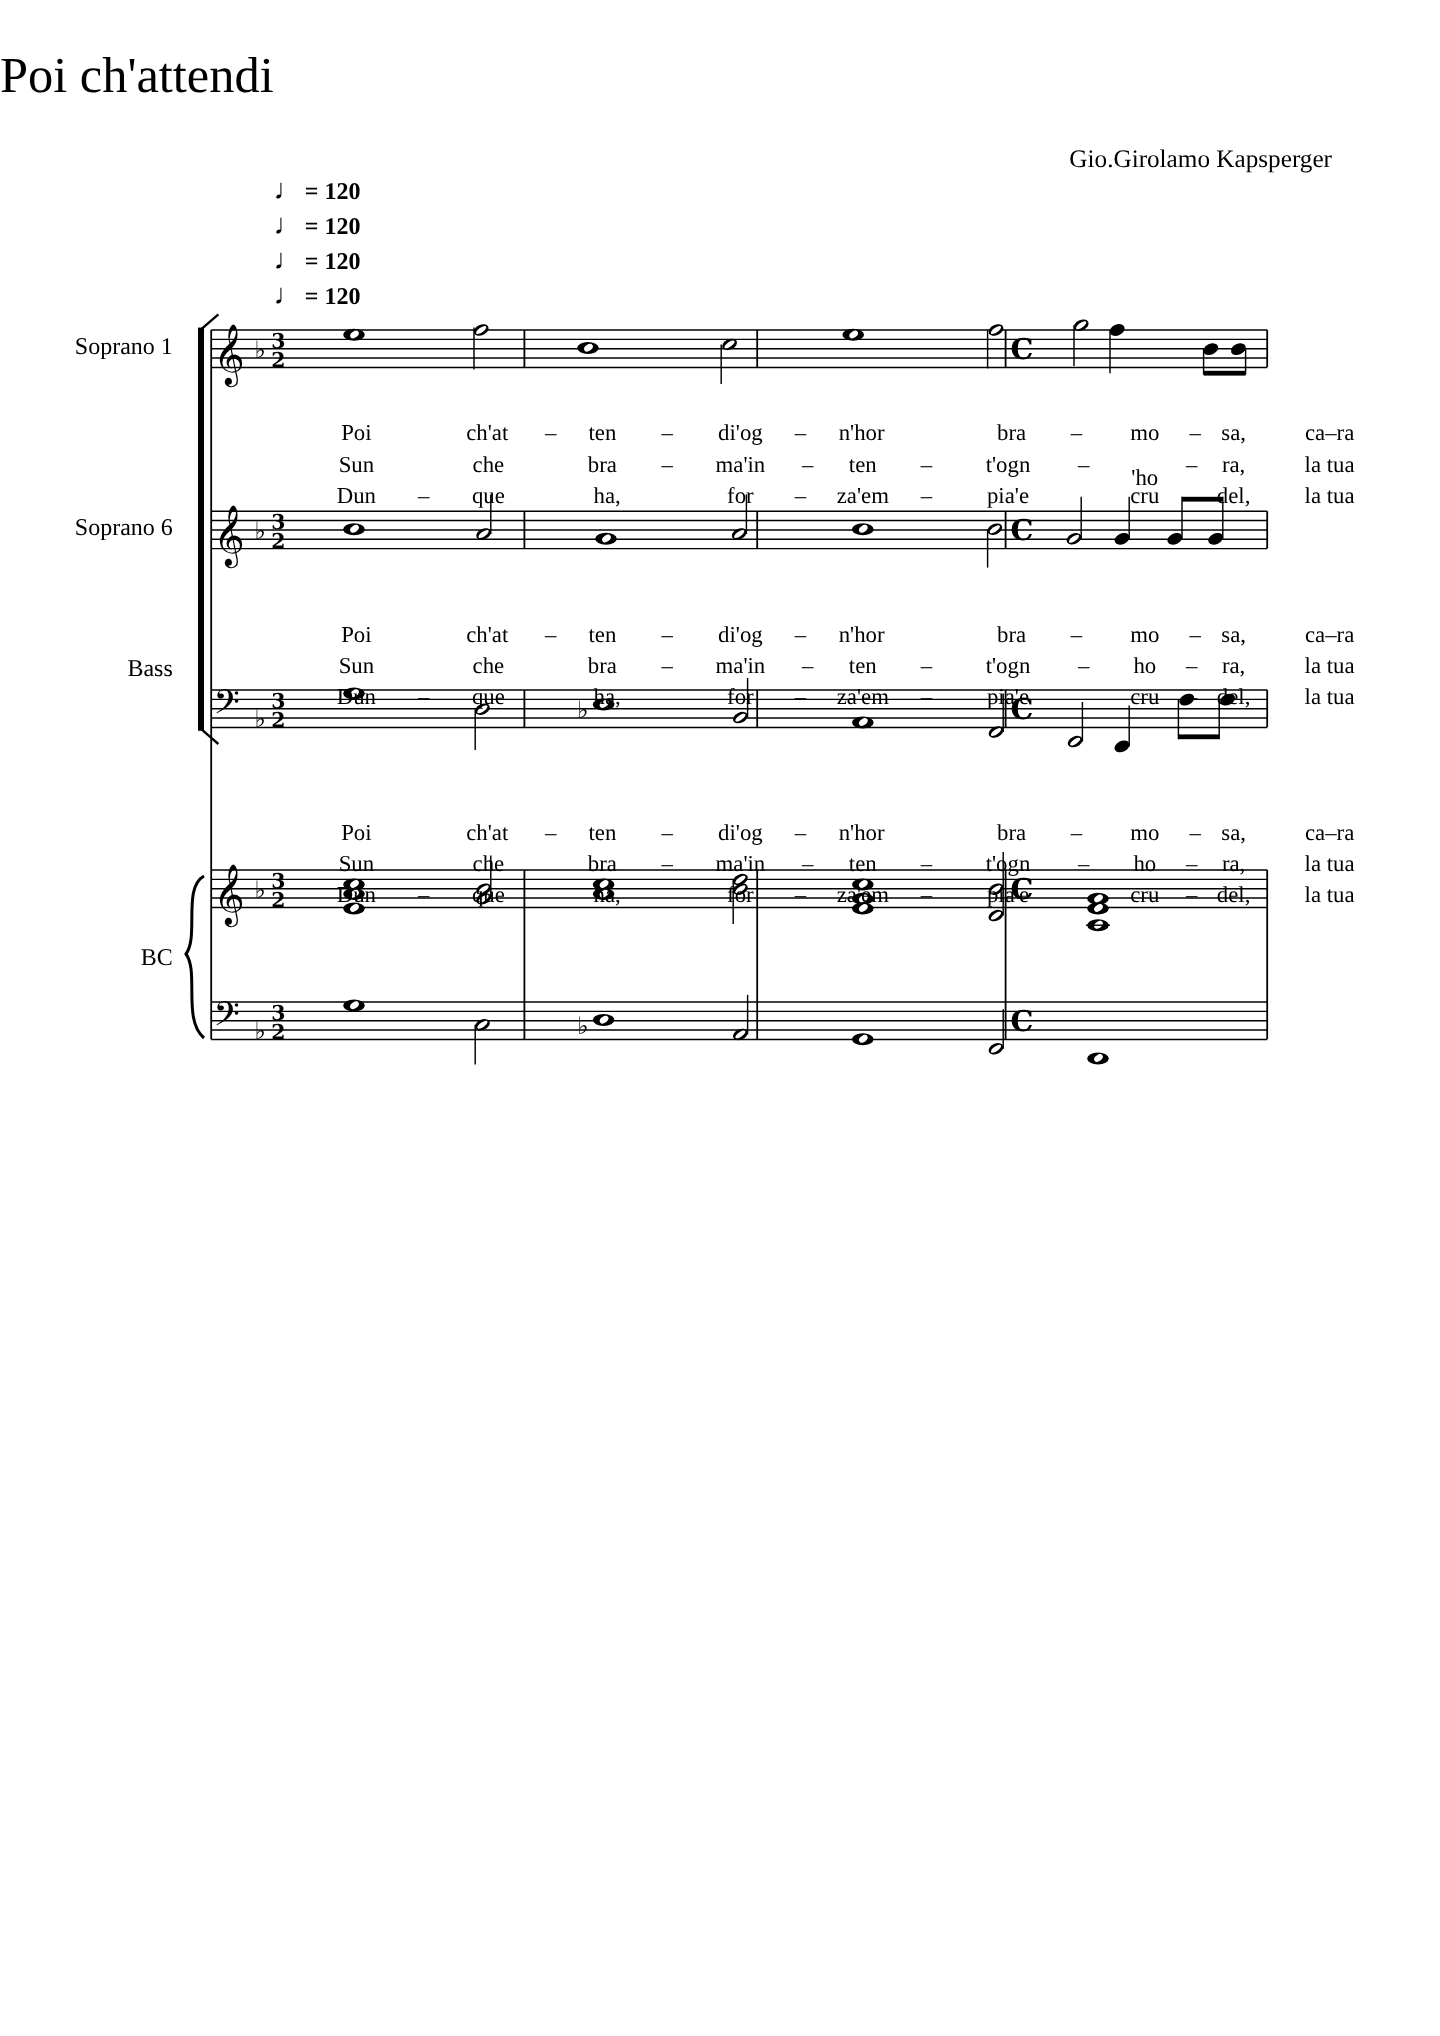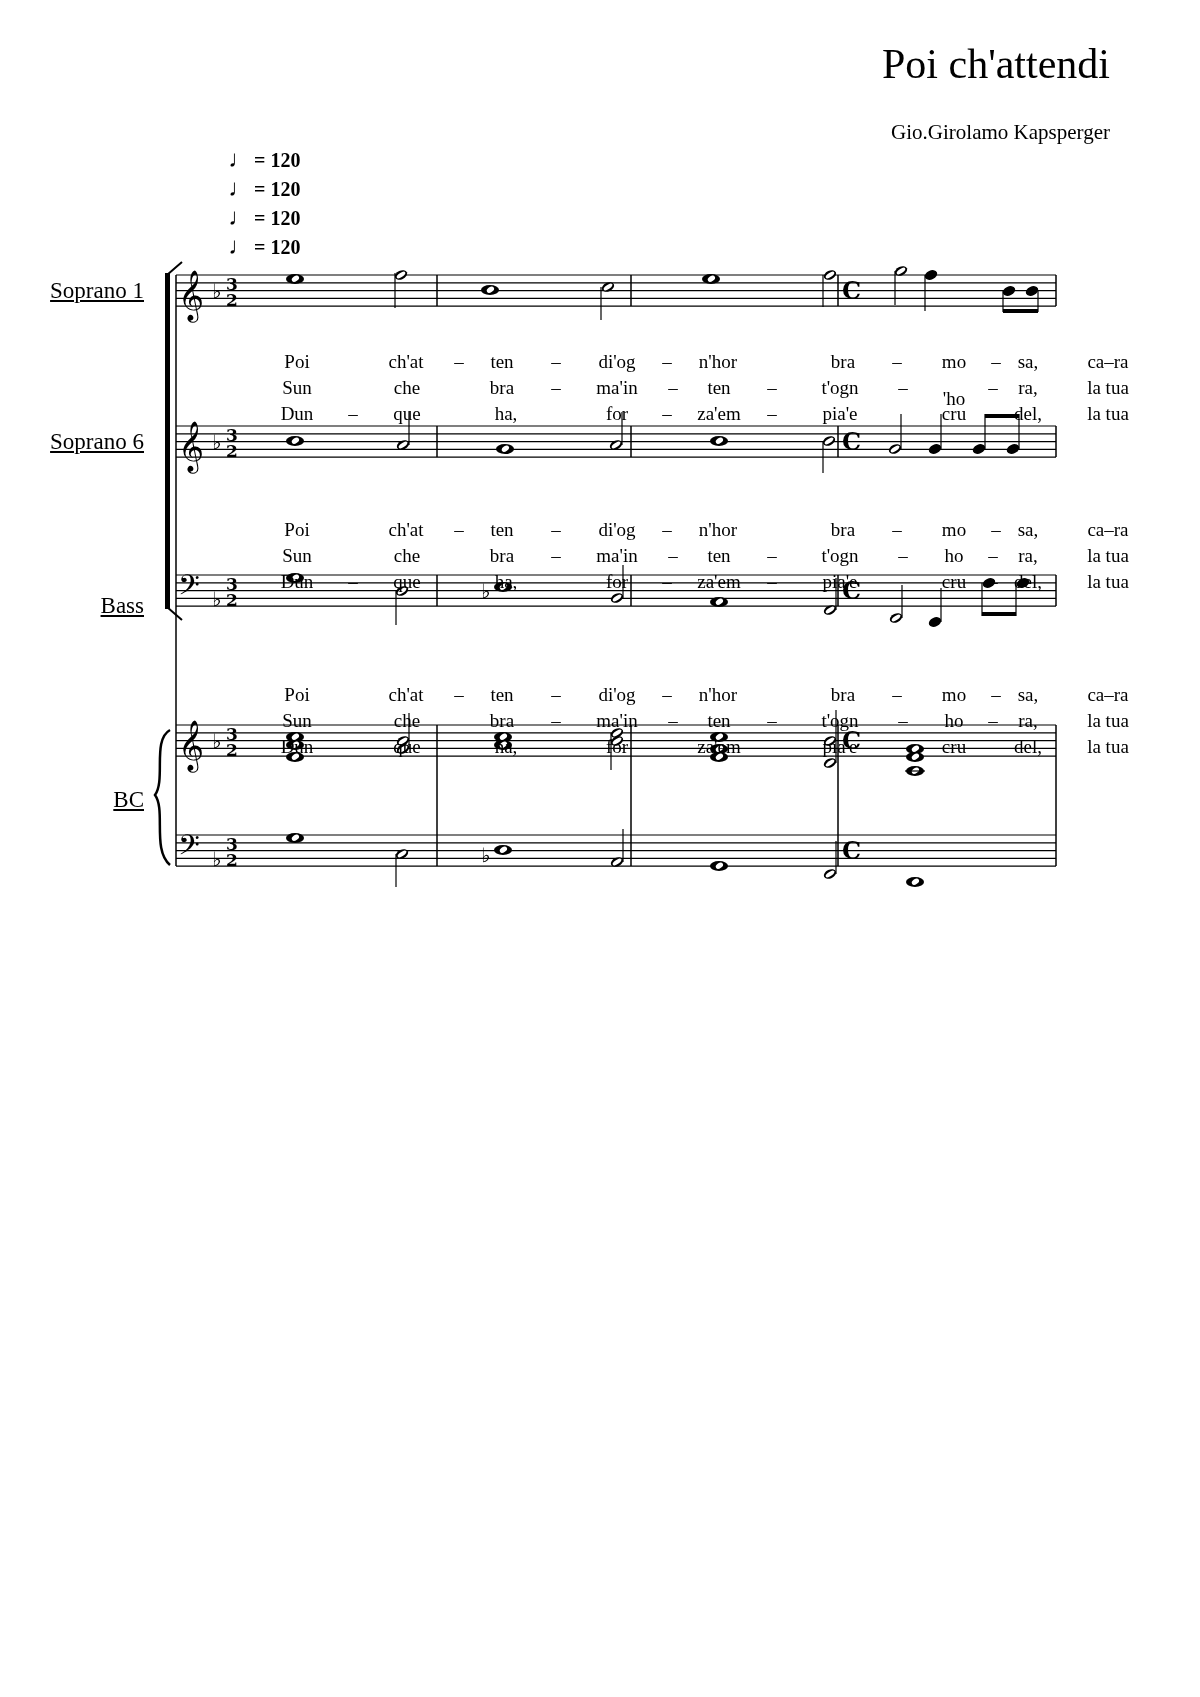--- a/index.html
+++ b/index.html
@@ -1,40 +1,40 @@
 <!DOCTYPE html>
 <html><head>
 <meta charset="utf-8">
 <style>
   html, body { margin: 0; padding: 0; background: #ffffff; }
   body { width: 1200px; height: 1697px; position: relative; overflow: hidden;
          font-family: "Liberation Serif", "DejaVu Serif", serif; color: #000; }
-  .title { position: absolute; top: 40px; left: 0; width: 1110px; text-align: right;
+  .title { position: absolute; top: 40px; left: 0; width: 1110px; text-align: left;
            font-size: 42px; }
   .composer { position: absolute; top: 120px; right: 90px; font-size: 21px; text-align: center; }
   .tempo { position: absolute; left: 228px; font-size: 20px; font-weight: bold; }
   .tempo .note { font-size: 24px; font-weight: normal; margin-right: 2px; }
-  .inst { position: absolute; font-size: 23px; text-align: right; width: 130px; left: 14px; text-decoration: underline; }
+  .inst { position: absolute; font-size: 20px; text-align: right; width: 130px; left: 14px; }
   .lyric { position: absolute; font-size: 19px; white-space: nowrap; transform: translateX(-50%); }
   svg.score { position: absolute; left: 0; top: 0; }
 </style>
 </head>
 <body>
 
 <div class="title">Poi ch'attendi</div>
 <div class="composer">Gio.Girolamo Kapsperger</div>
 
 <div class="tempo" style="top:146px"><span class="note">♩</span><span>= 120</span></div>
 <div class="tempo" style="top:175px"><span class="note">♩</span><span>= 120</span></div>
 <div class="tempo" style="top:204px"><span class="note">♩</span><span>= 120</span></div>
 <div class="tempo" style="top:233px"><span class="note">♩</span><span>= 120</span></div>
 
 <div class="inst" style="top:278px">Soprano 1</div>
 <div class="inst" style="top:429px">Soprano 6</div>
-<div class="inst" style="top:593px">Bass</div>
+<div class="inst" style="top:546px">Bass</div>
 <div class="inst" style="top:787px;">BC</div>
 
 <svg class="score" width="1200" height="1000">
   <defs>
     <g id="staff">
       <line x1="0" y1="0" x2="880" y2="0" stroke="#000" stroke-width="1.2"></line>
       <line x1="0" y1="7.8" x2="880" y2="7.8" stroke="#000" stroke-width="1.2"></line>
       <line x1="0" y1="15.6" x2="880" y2="15.6" stroke="#000" stroke-width="1.2"></line>
       <line x1="0" y1="23.4" x2="880" y2="23.4" stroke="#000" stroke-width="1.2"></line>
       <line x1="0" y1="31.2" x2="880" y2="31.2" stroke="#000" stroke-width="1.2"></line>

